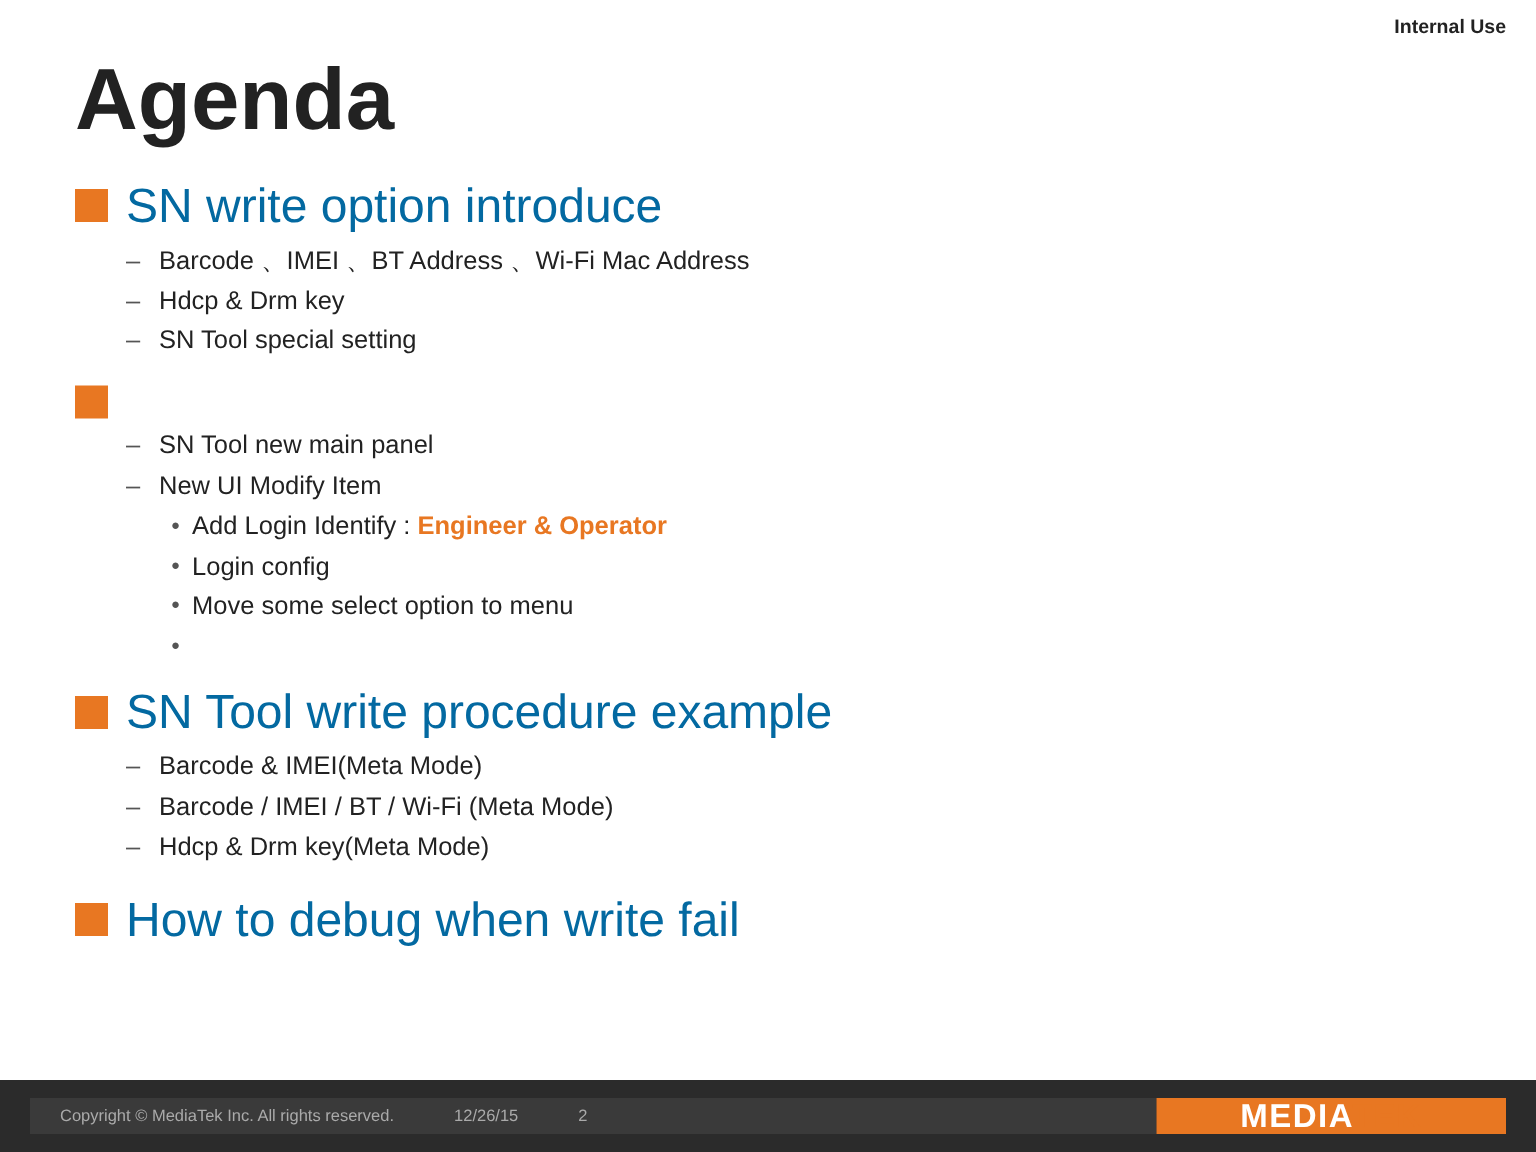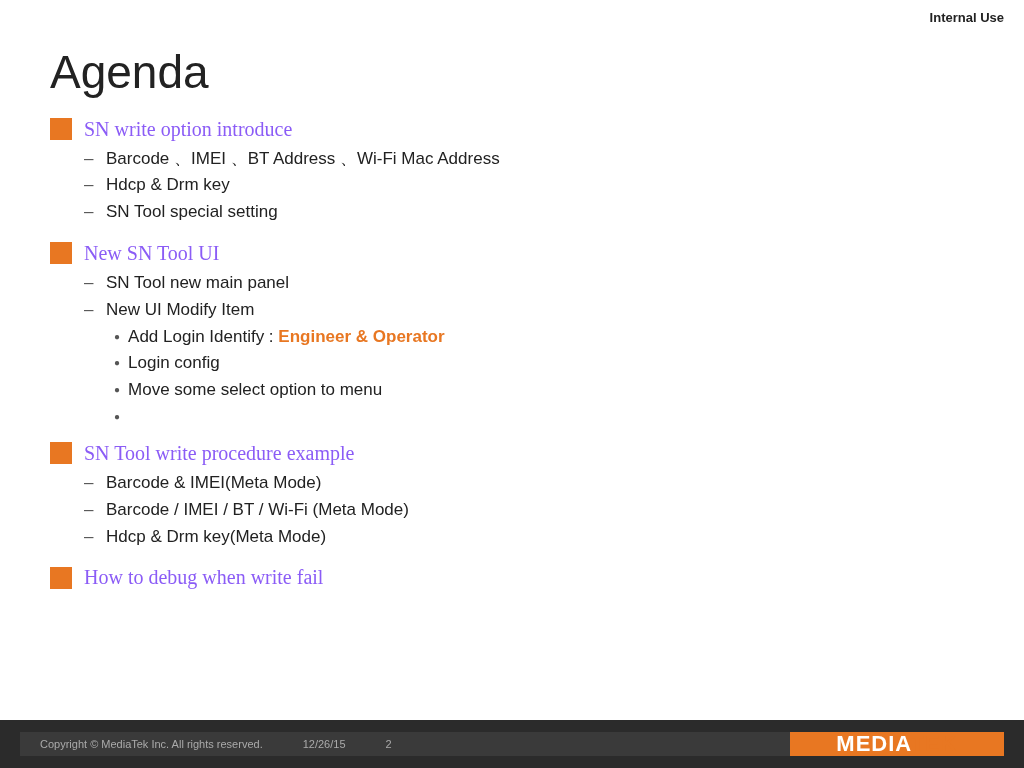--- a/index.html
+++ b/index.html
@@ -34,26 +34,25 @@
       color: #222;
     }
 
     .main-content {
       flex: 1;
       padding: 10px 50px 10px 50px;
       overflow: hidden;
     }
 
     .slide-title {
-      font-size: 46px;
-      font-weight: normal;
+      font-size: 58px;
+      font-weight: bold;
       color: #222;
       margin-bottom: 20px;
       line-height: 1.1;
-      margin-top: 12px;
     }
 
     .section {
       margin-bottom: 18px;
     }
 
     .section-header {
       display: flex;
       align-items: center;
       margin-bottom: 6px;
@@ -62,24 +61,23 @@
     .orange-square {
       width: 22px;
       height: 22px;
       background: #E87722;
       margin-right: 12px;
       flex-shrink: 0;
       position: relative;
     }
 
     .section-title {
-      font-size: 20px;
-      color: #8b5cf6;
+      font-size: 32px;
+      color: #0369a1;
       font-weight: normal;
-      font-family: Liberation Serif, serif;
     }
 
     .sub-items {
       margin-left: 34px;
       margin-top: 2px;
     }
 
     .sub-item {
       display: flex;
       align-items: flex-start;
@@ -170,21 +168,21 @@
     .footer-main {
       flex: 1;
       background: #3a3a3a;
       display: flex;
       align-items: center;
       padding: 0 20px;
       gap: 40px;
     }
 
     .footer-accent {
-      width: 214px;
+      width: 233px;
       background: #E87722;
       display: flex;
       align-items: center;
       justify-content: center;
     }
   </style>
 </head>
 <body>
 
 <div class="slide">
@@ -214,21 +212,20 @@
         <div class="sub-item">
           <span class="dash">–</span>
           <span>SN Tool special setting</span>
         </div>
       </div>
     </div>
 
     <div class="section">
       <div class="section-header">
         <div class="orange-square"></div>
-        <span class="section-title">New SN Tool UI</span>
       </div>
       <div class="sub-items">
         <div class="sub-item">
           <span class="dash">–</span>
           <span>SN Tool new main panel</span>
         </div>
         <div class="sub-item">
           <span class="dash">–</span>
           <span>New UI Modify Item</span>
         </div>

